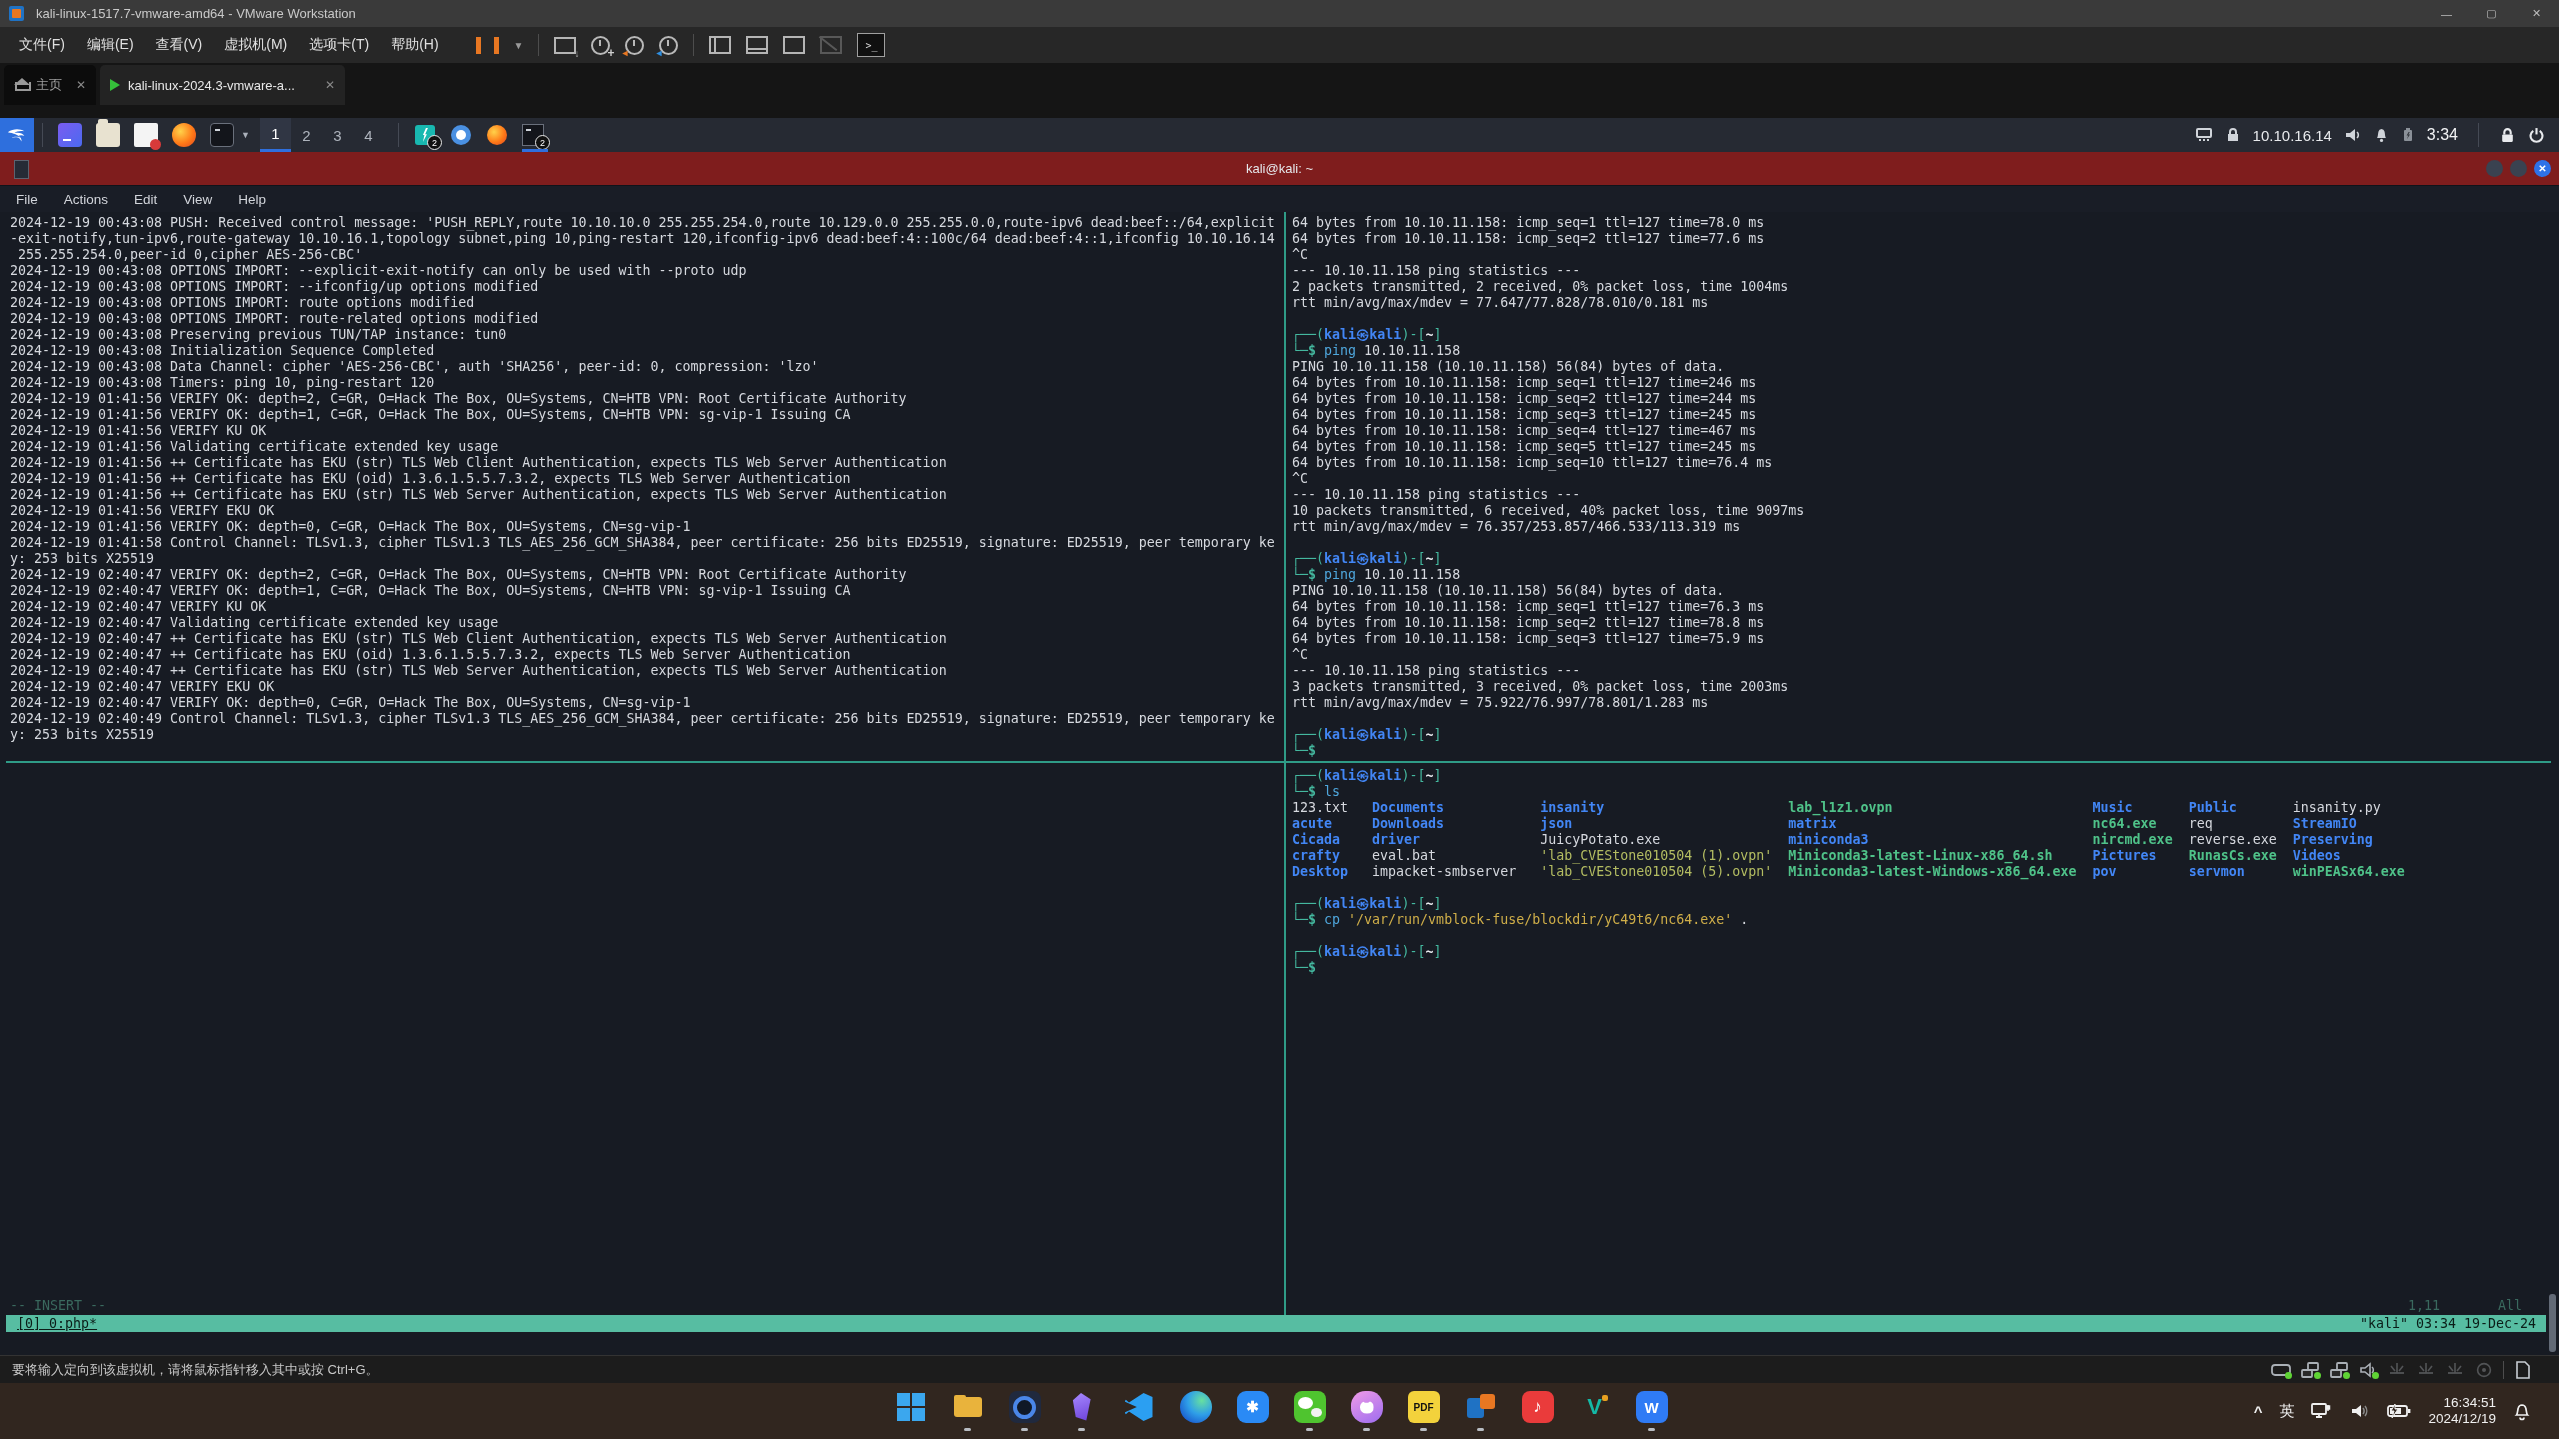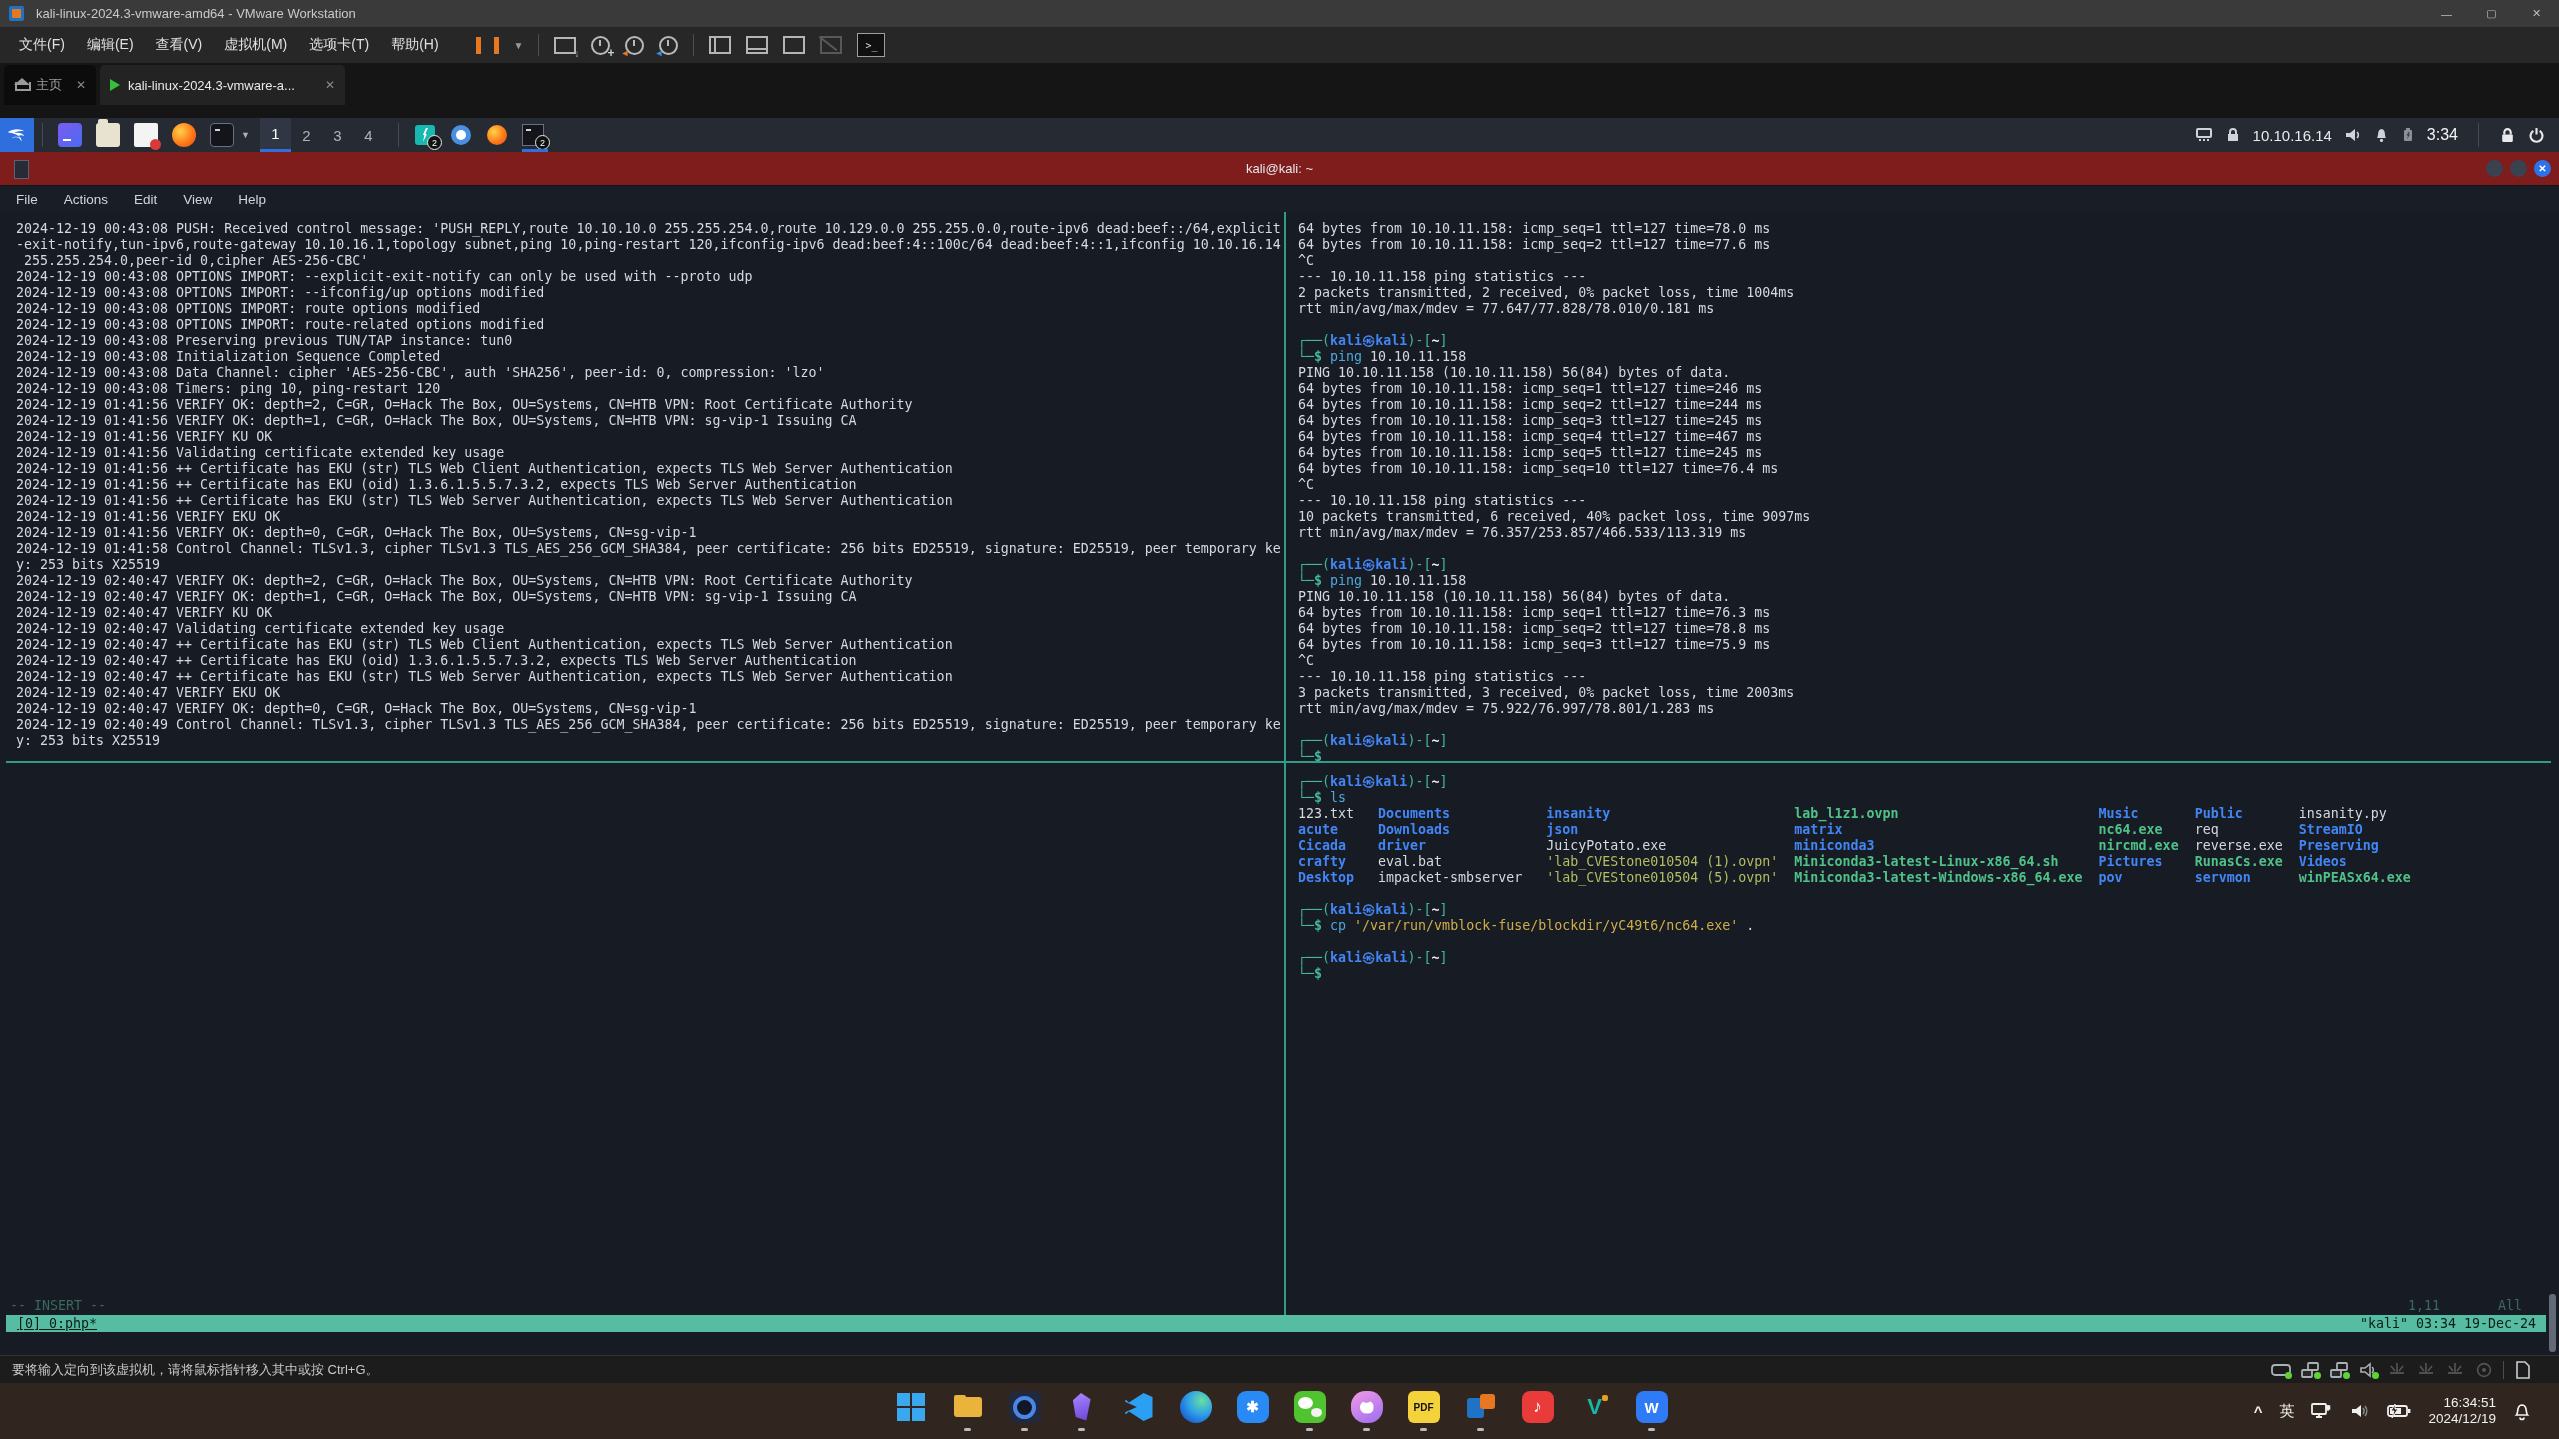--- a/index.html
+++ b/index.html
@@ -89,21 +89,21 @@
   .term-title{position:absolute;left:0;right:0;top:0;height:33px;display:flex;align-items:center;justify-content:center;
               color:#e6e8ec;font-size:13px;}
   .term-winico{position:absolute;left:14px;top:8px;width:13px;height:17px;background:#262b36;border:1px solid #5c6370;}
   .tbtns{position:absolute;right:8px;top:8px;display:flex;gap:7px;}
   .tbtn{width:17px;height:17px;border-radius:50%;background:#3a4250;}
   .tbtn-close{background:#2e72e8;color:#fff;font-size:10px;display:flex;align-items:center;justify-content:center;font-weight:bold;}
   .term-menubar{position:absolute;left:0;top:34px;width:2559px;height:26px;display:flex;align-items:center;gap:26px;
                 padding-left:16px;color:#d2d5db;font-size:13.5px;background:#191d26;}
 
   
-  .pane{position:absolute;margin:6px;font-family:"DejaVu Sans Mono",monospace;font-size:13.3px;line-height:16px;
+  .pane{position:absolute;margin:0;font-family:"DejaVu Sans Mono",monospace;font-size:13.3px;line-height:16px;
         color:#d6d9df;white-space:pre;overflow:hidden;}
   .c-f{color:#d6d9df;} .c-w{color:#eceef2;font-weight:bold;}
   .c-t{color:#44b89f;} .c-T{color:#44b89f;font-weight:bold;}
   .c-b{color:#4286f5;font-weight:bold;}
   .c-c{color:#4fa7dd;}
   .c-y{color:#cfae49;}
   .c-o{color:#b4bd62;}
   .c-g{color:#4fc289;font-weight:bold;}
   .c-K{background:#a9b2bd;color:#a9b2bd;}
   .vborder{position:absolute;left:1284px;top:60px;width:2px;height:1103px;background:#2f9c87;}
@@ -167,21 +167,21 @@
   .tray-clock{text-align:right;font-size:13.5px;line-height:16px;}
   svg.li{display:block;}
 </style>
 </head>
 <body>
 
 <div class="screen">
 
   <div class="vm-titlebar">
     <span class="vmw-logo"></span>
-    <span>kali-linux-2024.3-vmware-amd64 - VMware Workstation</span>
+    <span>kali-linux-1517.7-vmware-amd64 - VMware Workstation</span>
     <div class="winbtns">
       <div class="winbtn">—</div>
       <div class="winbtn">▢</div>
       <div class="winbtn">✕</div>
     </div>
   </div>
 
   <div class="vm-menubar">
     <div class="vm-menus">
         <span class="vm-menu-item">文件(F)</span>

